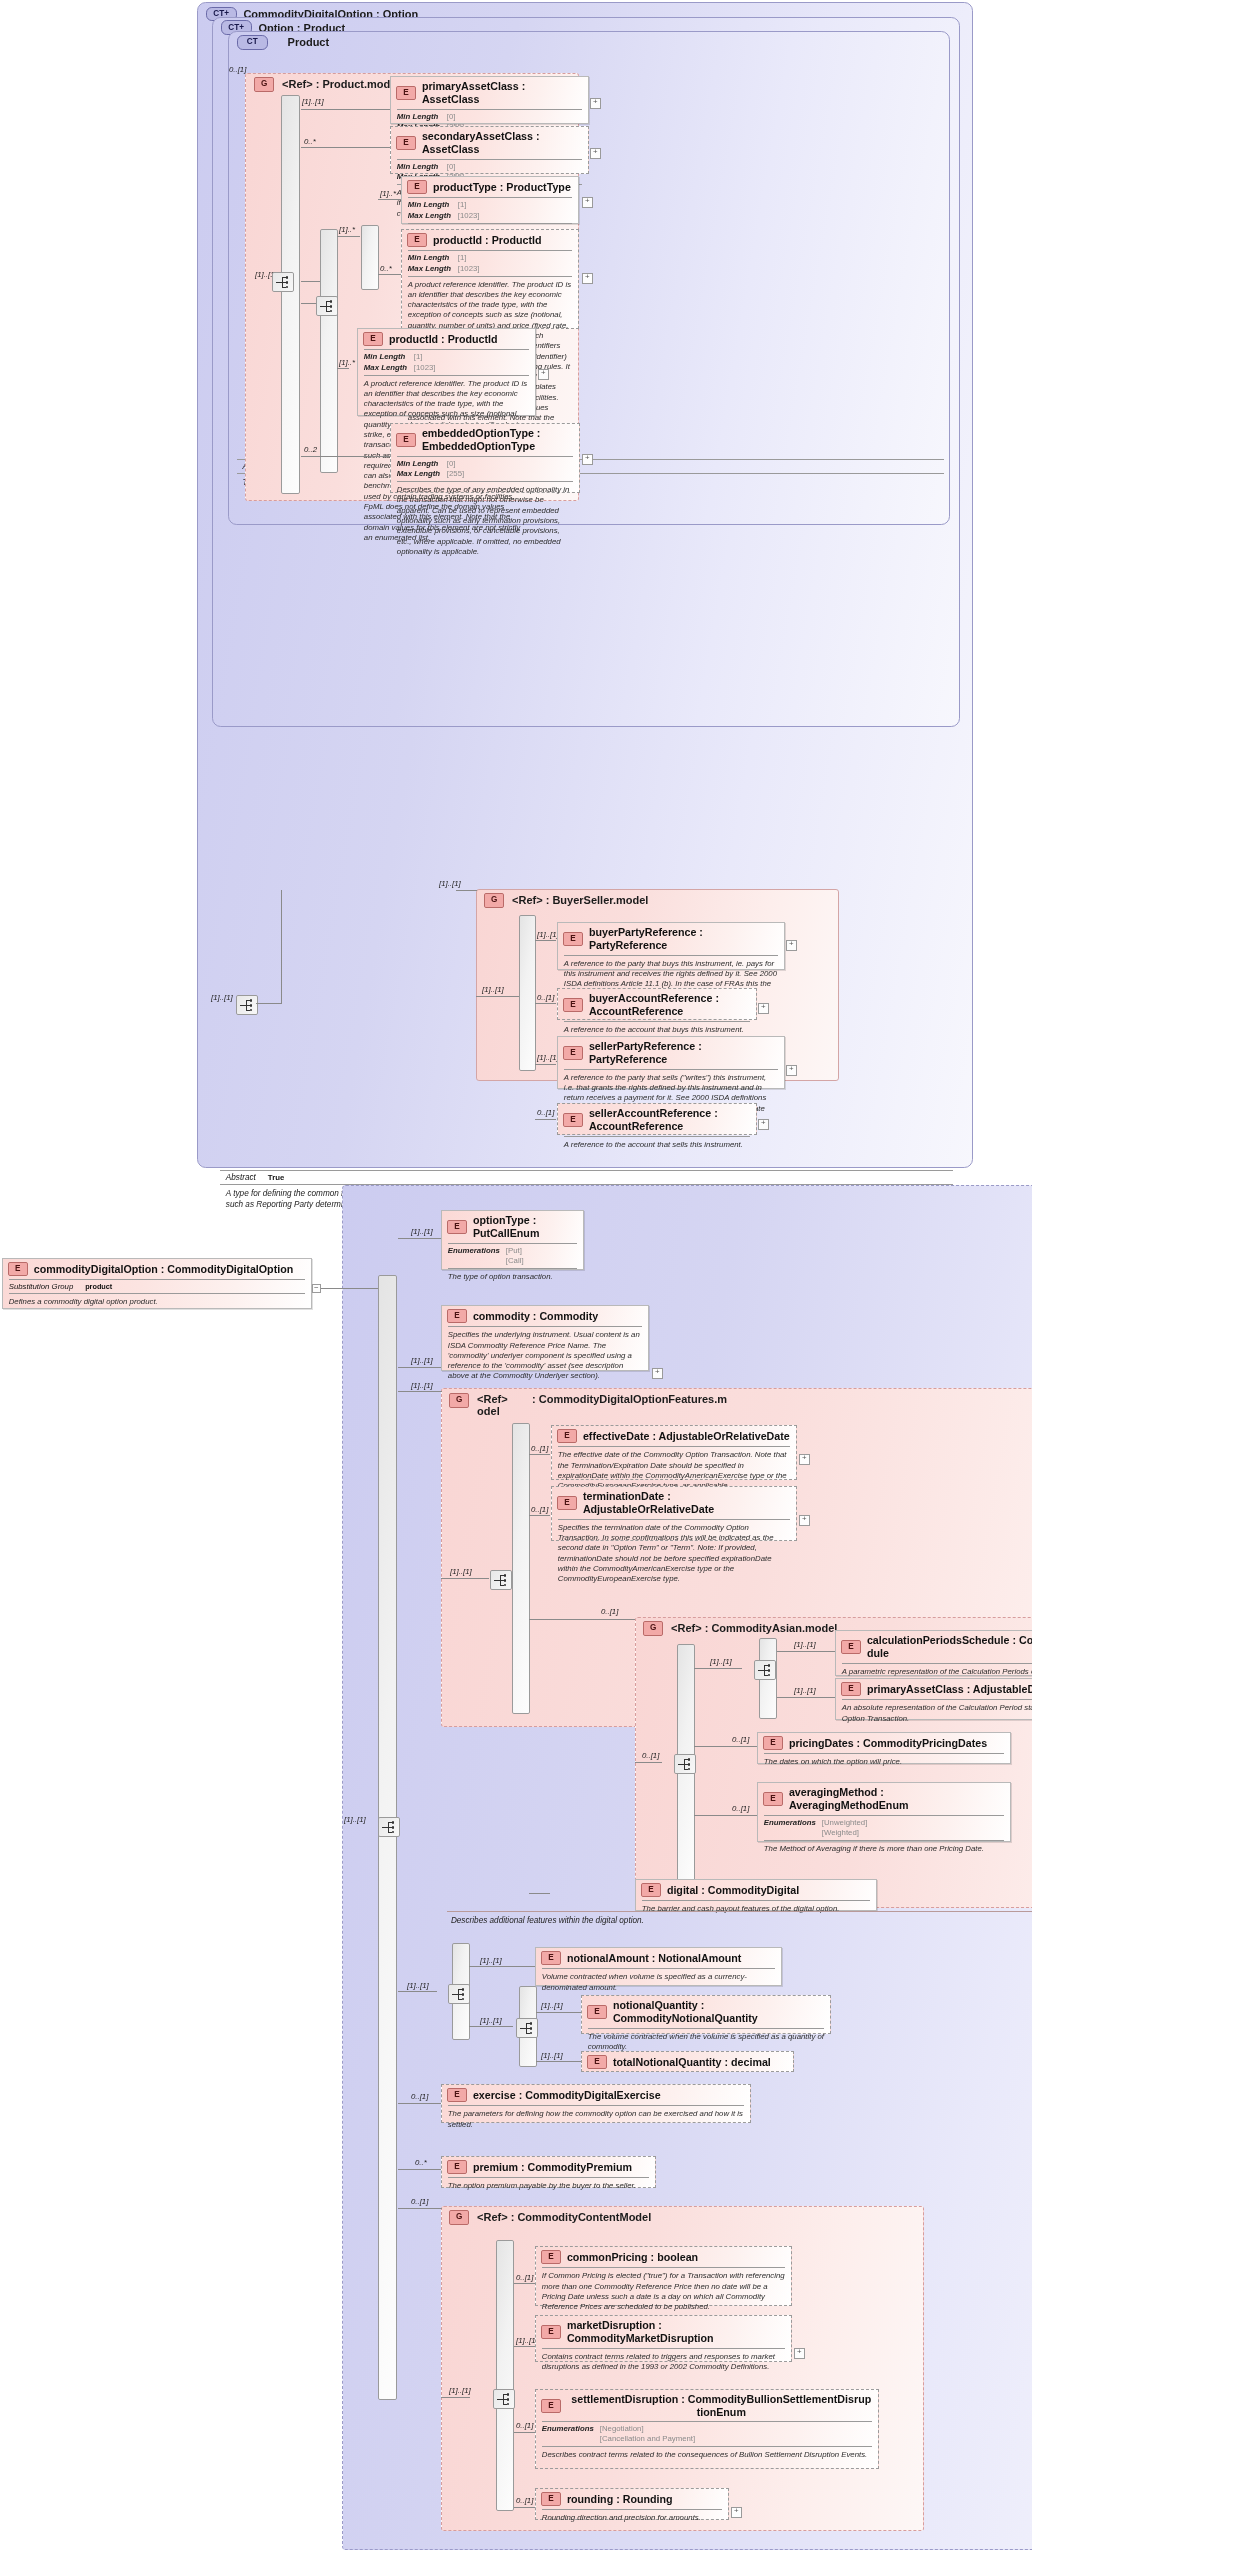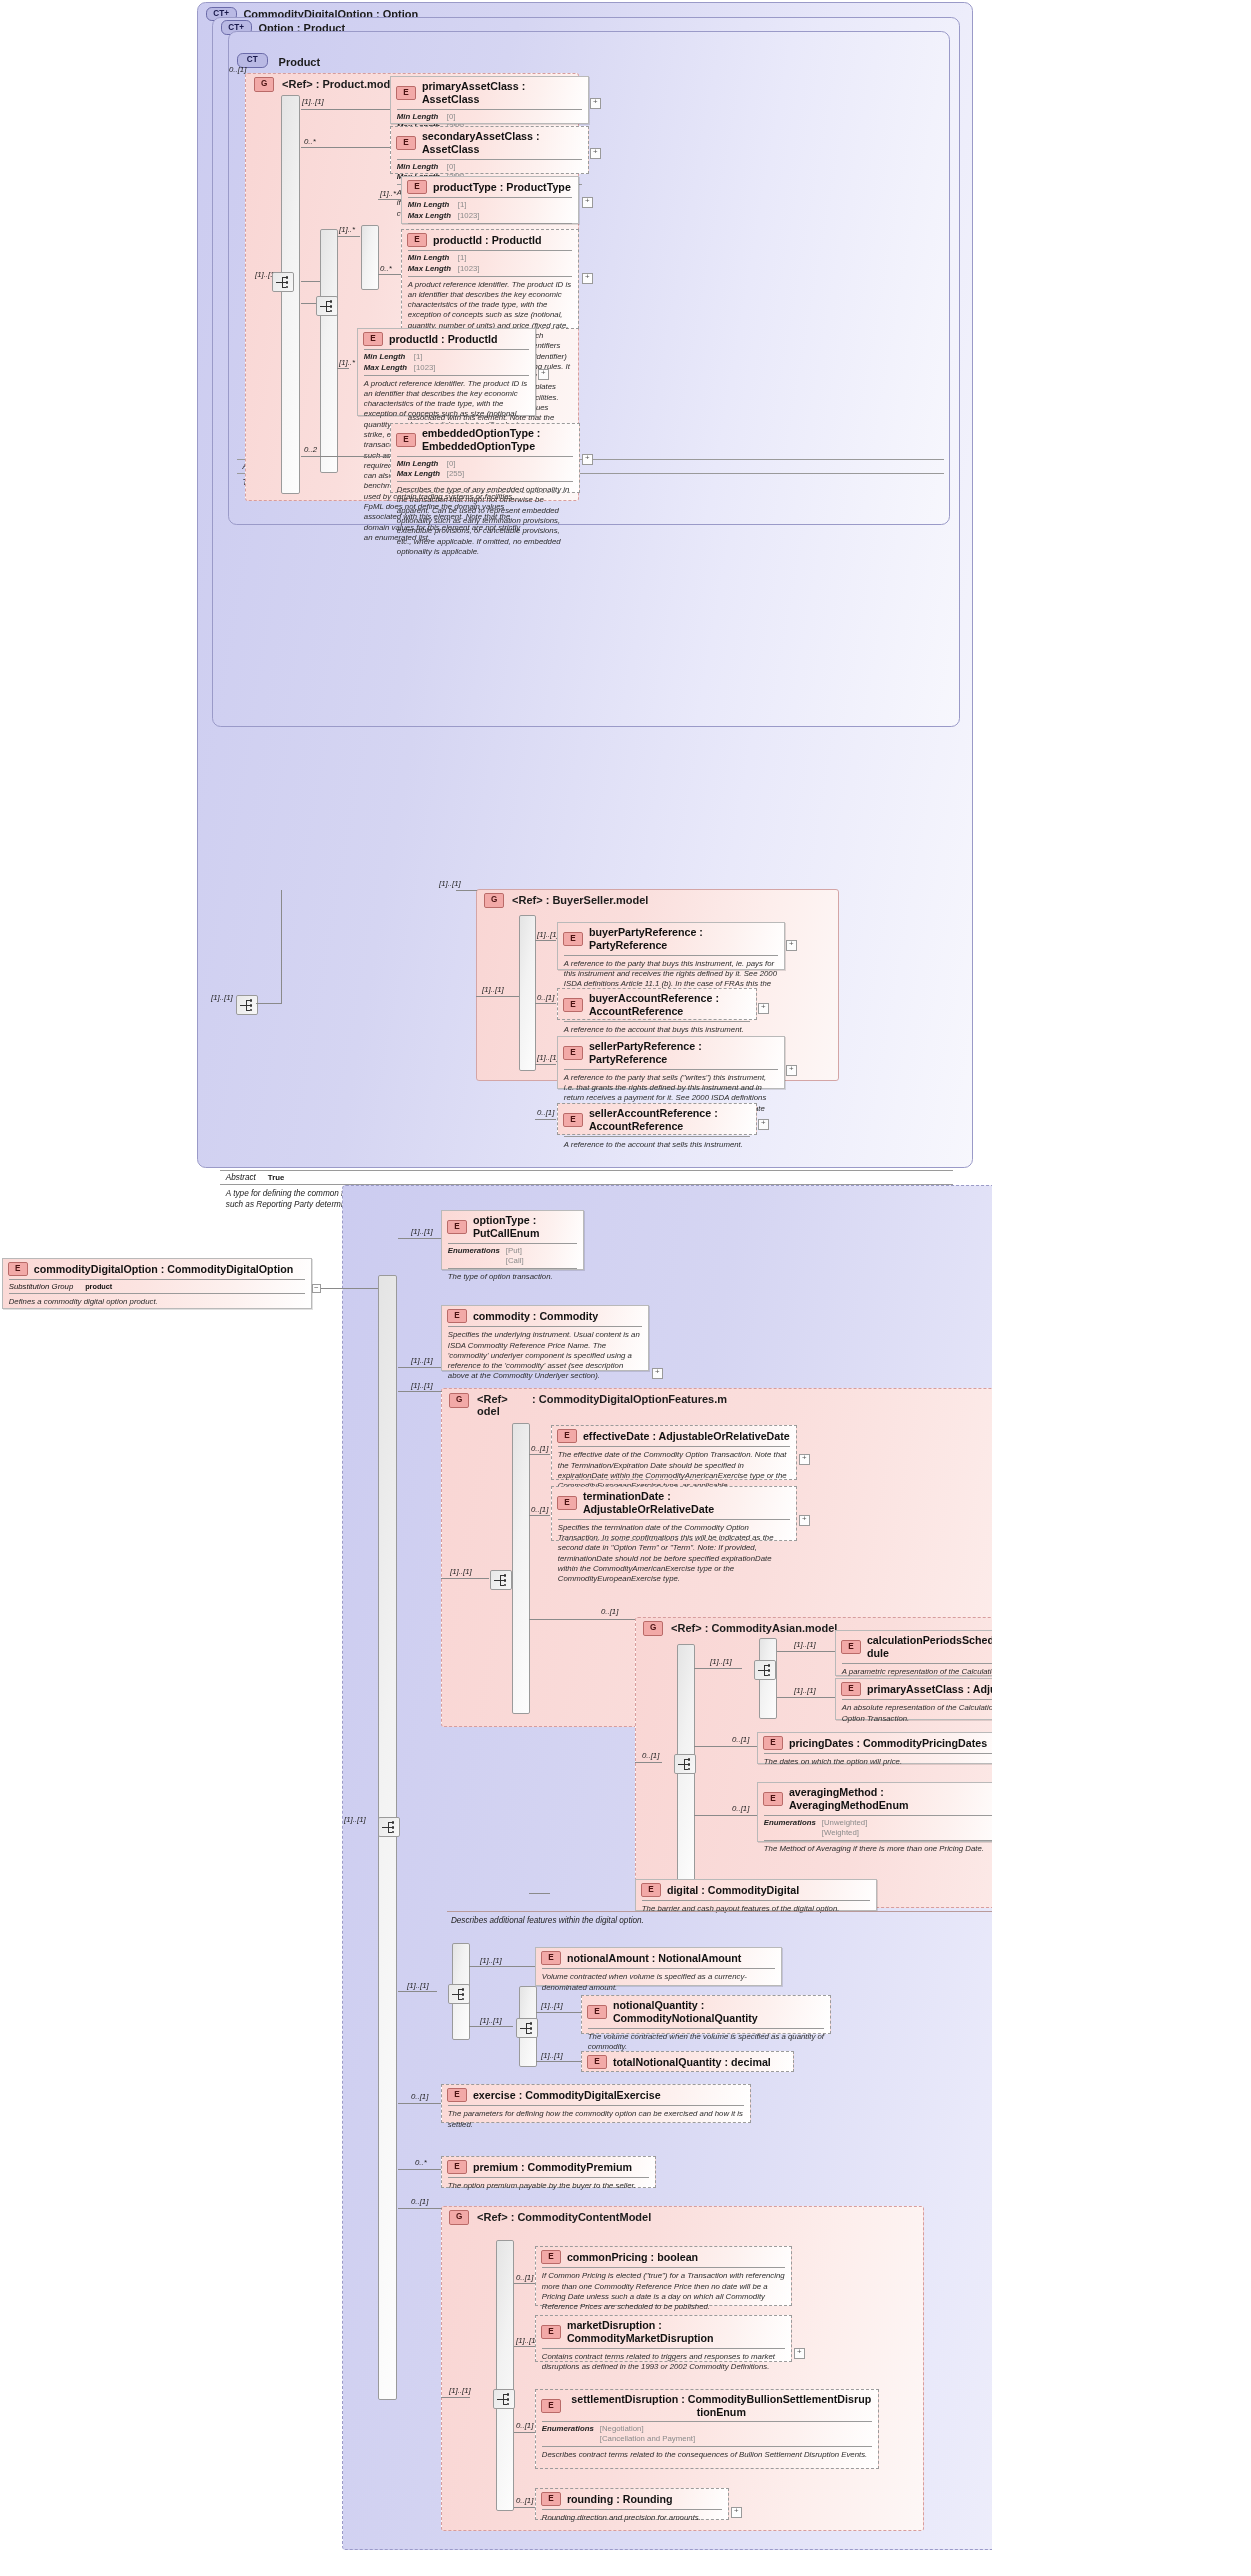--- a/index.html
+++ b/index.html
@@ -1,17 +1,17 @@
 <!DOCTYPE html>
 <html><head>
 <meta charset="utf-8">
 <style>
   html,body{margin:0;padding:0;background:#fff;}
   body{font-family:"Liberation Sans", sans-serif;color:#1a1a1a;}
-  #page{position:relative;width:992px;height:2576px;overflow:hidden;background:#fff;}
+  #page{position:relative;width:992px;height:2576px;overflow:hidden;background:#fff;padding-left:40px;}
 
   
   .abs{position:absolute;box-sizing:border-box;}
 
   
   .ct-panel{
     border:1px solid #9a9ac8;border-radius:8.7px;
     background:linear-gradient(100deg,#ccccf0 0%,#d5d5f2 35%,#e9e9fa 70%,#f7f7fd 100%);
   }
   .ct-panel.dashed{border-style:dashed;}
@@ -90,21 +90,21 @@
   </div>
 
   <div class="abs ct-panel" style="left:212px;top:16.5px;width:748px;height:710px;">
     <div class="abs" style="left:7.8px;top:2.9px;display:flex;align-items:center;gap:6.8px;">
       <span class="badge ct">CT+</span>
       <span class="panel-title">Option   : Product</span>
     </div>
   </div>
 
   <div class="abs ct-panel" style="left:228px;top:31px;width:722px;height:494px;">
-    <div class="abs" style="left:7.8px;top:21px;display:flex;align-items:flex-end;gap:11px;">
+    <div class="abs" style="left:7.8px;top:3px;display:flex;align-items:center;gap:20px;">
       <span class="badge ct">CT</span>
       <span class="panel-title">Product</span>
     </div>
 
     <div class="abs" style="left:5.8px;top:427px;width:711px;">
       <div class="hr-full" style="margin:0 1.9px;"></div>
       <div class="meta-row">
         <span class="k">Abstract</span>
         <span class="v">True</span>
       </div>

